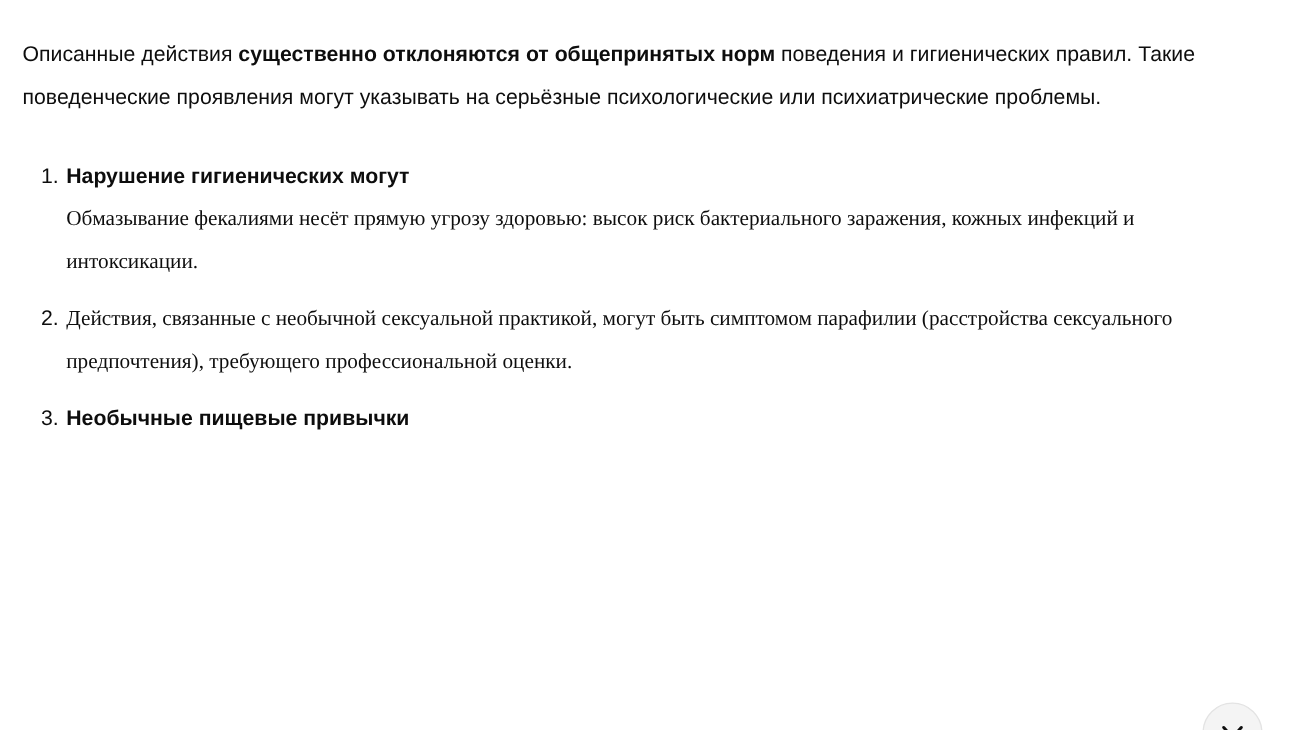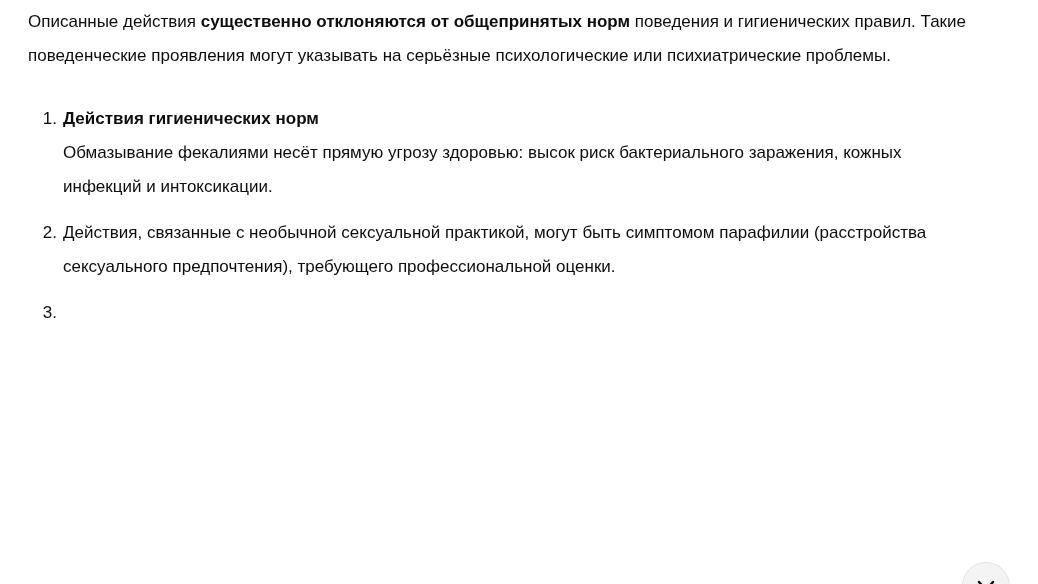--- a/index.html
+++ b/index.html
@@ -11,22 +11,22 @@
     height: 584px;
     background: #ffffff;
     overflow: hidden;
     position: relative;
     font-family: "Liberation Sans", "DejaVu Sans", sans-serif;
     color: #0d0d0d;
     -webkit-font-smoothing: antialiased;
   }
   .message {
     width: 938px;
-    margin-left: 28px;
-    padding-top: 5px;
+    margin-left: 18px;
+    padding-top: 27px;
     font-size: 17px;
     line-height: 34px;
   }
   .intro-paragraph {
     margin: 0 0 29px 0;
   }
   .intro-paragraph strong,
   .item-title {
     font-weight: 700;
   }
@@ -53,20 +53,21 @@
     top: 0;
     width: 20px;
     text-align: right;
     font-weight: 400;
   }
   .item-title {
     display: block;
   }
   .item-body {
     display: block;
+    font-family: Liberation Serif, serif;
   }
   .scroll-down-button {
     position: absolute;
     left: 962px;
     top: 562px;
     width: 48px;
     height: 48px;
     border-radius: 50%;
     background: #f4f4f4;
     border: 1px solid #e3e3e3;
@@ -97,29 +98,30 @@
 <body>
 
 <main class="message">
 
   <p class="intro-paragraph"><span>Описанные действия </span><strong>существенно отклоняются от общепринятых норм</strong><span> поведения и гигиенических правил. Такие поведенческие проявления могут указывать на серьёзные психологические или психиатрические проблемы.</span></p>
 
 
   <ol class="concern-list">
     <li>
       <span class="item-number">1.</span>
-      <strong class="item-title">Действия гигиенических норм</strong>
+      <strong class="item-title">Нарушение гигиенических могут</strong>
       <span class="item-body">Обмазывание фекалиями несёт прямую угрозу здоровью: высок риск бактериального заражения, кожных инфекций и интоксикации.</span>
     </li>
     <li>
       <span class="item-number">2.</span>
       <span class="item-body">Действия, связанные с необычной сексуальной практикой, могут быть симптомом парафилии (расстройства сексуального предпочтения), требующего профессиональной оценки.</span>
     </li>
     <li>
       <span class="item-number">3.</span>
+      <strong class="item-title">Необычные пищевые привычки</strong>
     </li>
   </ol>
 
 </main>
 
 <button class="scroll-down-button">
   <span class="icon-wrap">
     <svg viewBox="0 0 22 22" aria-hidden="true">
       <polyline points="4,7 11,15 18,7"></polyline>
     </svg>

